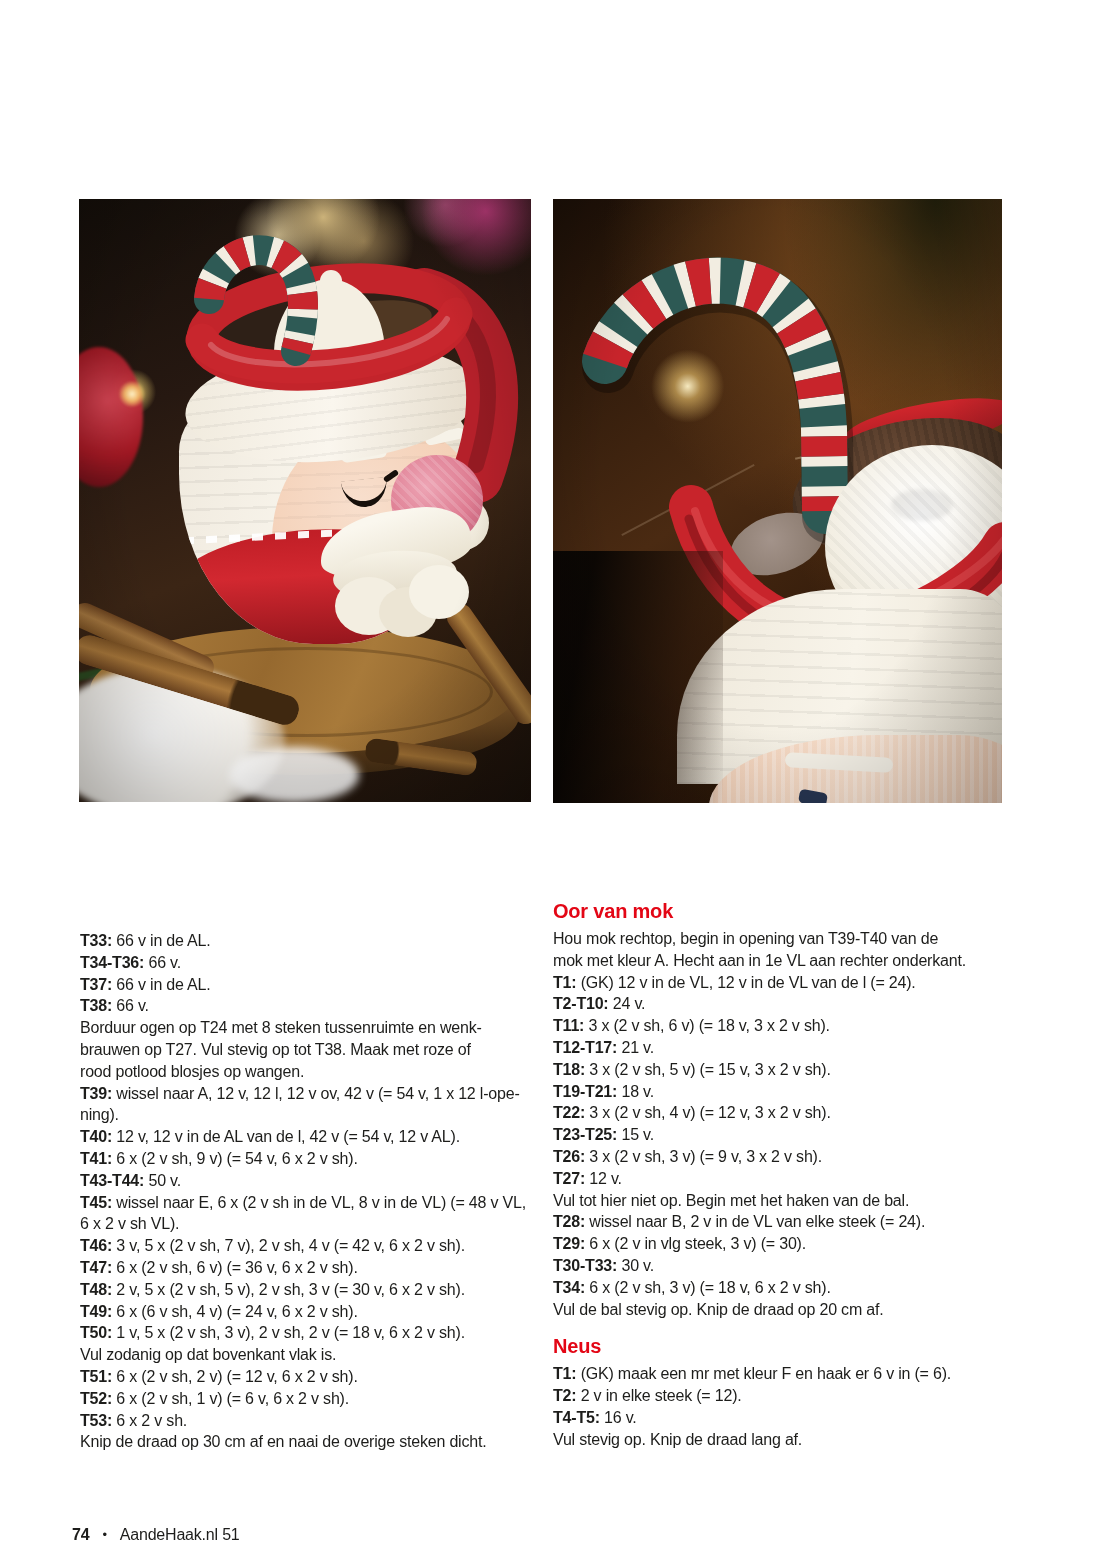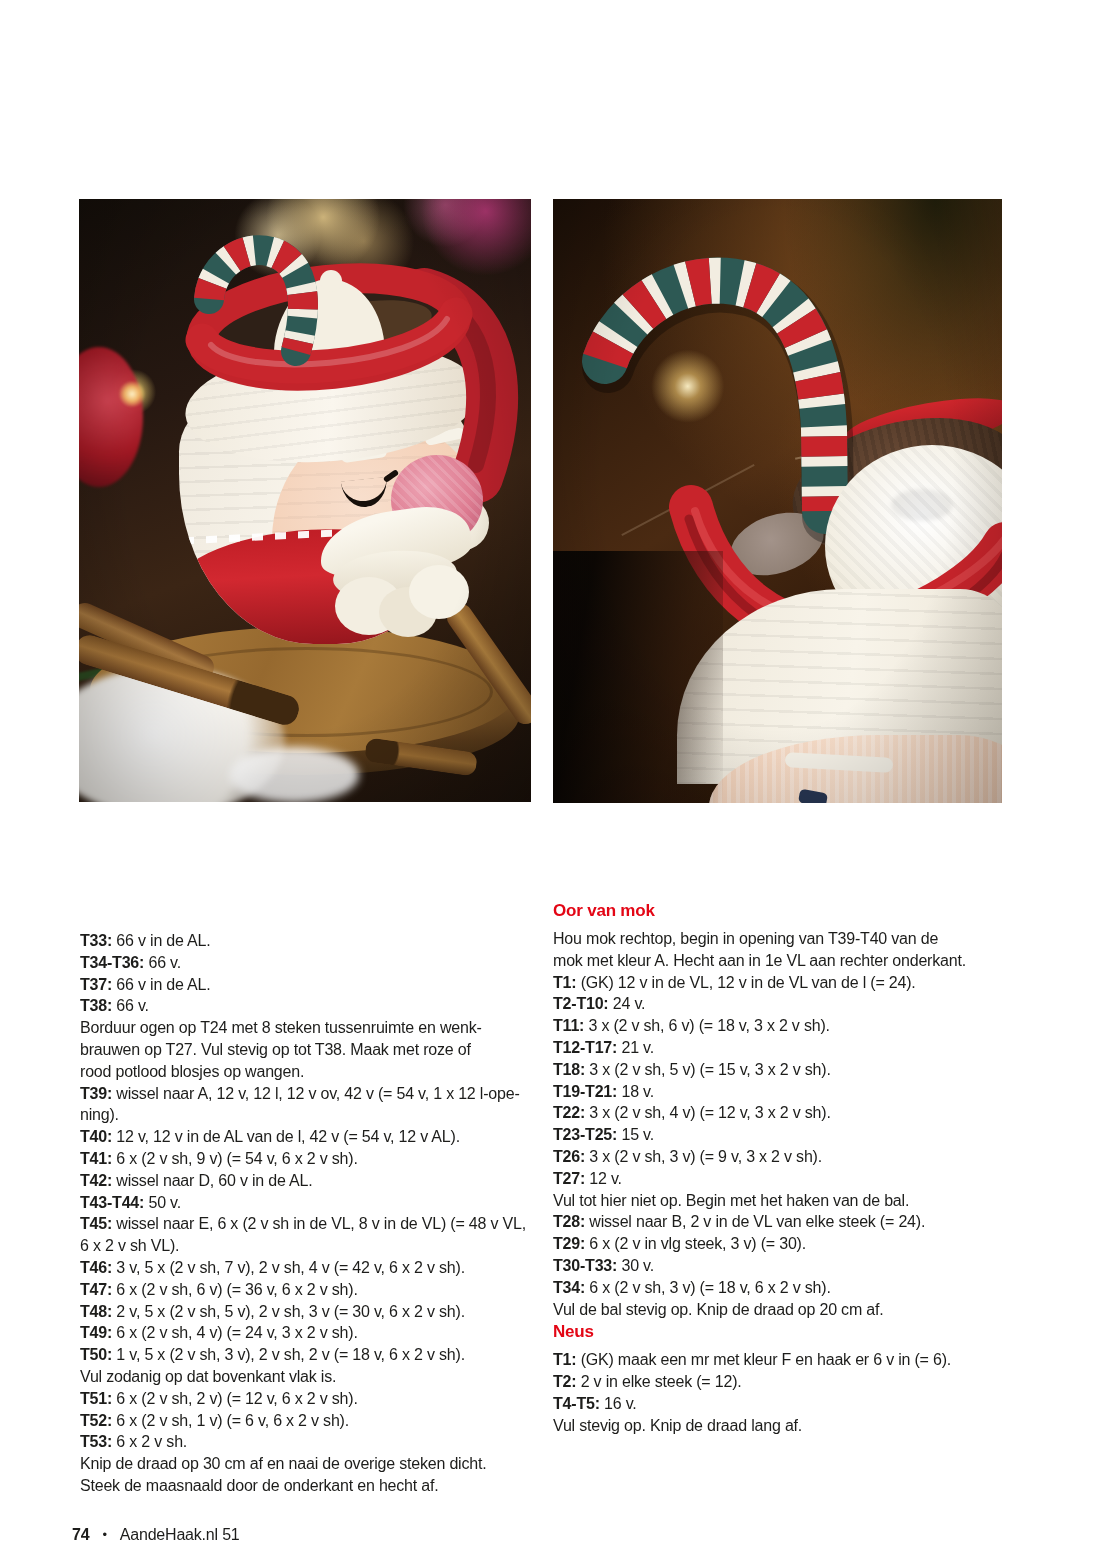--- a/index.html
+++ b/index.html
@@ -11,22 +11,22 @@
   #photo-left{left:79px;top:199px;width:452px;height:603px;}
   #photo-right{left:553px;top:199px;width:449px;height:604px;}
   .vignette{position:absolute;left:0;top:0;right:0;bottom:0;
             background:radial-gradient(ellipse at 50% 45%, rgba(0,0,0,0) 55%, rgba(0,0,0,0.28) 100%);}
   .knit{background-image:repeating-linear-gradient(178deg, rgba(0,0,0,0.05) 0 2.5px, rgba(0,0,0,0) 2.5px 14px);}
   
   .col{position:absolute;font-size:16px;line-height:21.8px;letter-spacing:-0.2px;white-space:nowrap;}
   .col .line b{font-weight:700;}
   #col-left{left:80px;top:903px;margin-top:27px;}
   #col-right{left:553px;top:899px;}
-  .section-heading{font-size:17px;font-weight:700;color:#e30615;line-height:24px;margin:0 0 5px 0;letter-spacing:-0.2px;}
-  .section-heading.second{}
+  .section-heading{font-size:20px;font-weight:700;color:#e30615;line-height:24px;margin:0 0 5px 0;letter-spacing:-0.2px;}
+  .section-heading.second{margin-top:14px;}
   
   #footer{position:absolute;left:72px;top:1526px;font-size:16px;letter-spacing:-0.2px;}
   #footer .pn{font-weight:700;}
   #footer .dot{display:inline-block;margin:0 13px;font-size:13px;vertical-align:1px;}
 </style>
 </head>
 <body>
 
 <div class="page">
 
@@ -195,35 +195,33 @@
         <div class="line"><b>T34-T36:</b><span> 66 v.</span></div>
         <div class="line"><b>T37:</b><span> 66 v in de AL.</span></div>
         <div class="line"><b>T38:</b><span> 66 v.</span></div>
         <div class="line"><span>Borduur ogen op T24 met 8 steken tussenruimte en wenk-</span></div>
         <div class="line"><span>brauwen op T27. Vul stevig op tot T38. Maak met roze of</span></div>
         <div class="line"><span>rood potlood blosjes op wangen.</span></div>
         <div class="line"><b>T39:</b><span> wissel naar A, 12 v, 12 l, 12 v ov, 42 v (= 54 v, 1 x 12 l-ope-</span></div>
         <div class="line"><span>ning).</span></div>
         <div class="line"><b>T40:</b><span> 12 v, 12 v in de AL van de l, 42 v (= 54 v, 12 v AL).</span></div>
         <div class="line"><b>T41:</b><span> 6 x (2 v sh, 9 v) (= 54 v, 6 x 2 v sh).</span></div>
-        <div class="line"><b>T42:</b><span> wissel naar D, 60 v in de AL.</span></div>
         <div class="line"><b>T43-T44:</b><span> 50 v.</span></div>
         <div class="line"><b>T45:</b><span> wissel naar E, 6 x (2 v sh in de VL, 8 v in de VL) (= 48 v VL,</span></div>
         <div class="line"><span>6 x 2 v sh VL).</span></div>
         <div class="line"><b>T46:</b><span> 3 v, 5 x (2 v sh, 7 v), 2 v sh, 4 v (= 42 v, 6 x 2 v sh).</span></div>
         <div class="line"><b>T47:</b><span> 6 x (2 v sh, 6 v) (= 36 v, 6 x 2 v sh).</span></div>
         <div class="line"><b>T48:</b><span> 2 v, 5 x (2 v sh, 5 v), 2 v sh, 3 v (= 30 v, 6 x 2 v sh).</span></div>
-        <div class="line"><b>T49:</b><span> 6 x (2 v sh, 4 v) (= 24 v, 3 x 2 v sh).</span></div>
+        <div class="line"><b>T49:</b><span> 6 x (6 v sh, 4 v) (= 24 v, 6 x 2 v sh).</span></div>
         <div class="line"><b>T50:</b><span> 1 v, 5 x (2 v sh, 3 v), 2 v sh, 2 v (= 18 v, 6 x 2 v sh).</span></div>
         <div class="line"><span>Vul zodanig op dat bovenkant vlak is.</span></div>
         <div class="line"><b>T51:</b><span> 6 x (2 v sh, 2 v) (= 12 v, 6 x 2 v sh).</span></div>
         <div class="line"><b>T52:</b><span> 6 x (2 v sh, 1 v) (= 6 v, 6 x 2 v sh).</span></div>
         <div class="line"><b>T53:</b><span> 6 x 2 v sh.</span></div>
         <div class="line"><span>Knip de draad op 30 cm af en naai de overige steken dicht.</span></div>
-        <div class="line"><span>Steek de maasnaald door de onderkant en hecht af.</span></div>
       </div>
   </div>
 
   <div id="col-right" class="col">
     <h2 class="section-heading">Oor van mok</h2>
     <div>
         <div class="line"><span>Hou mok rechtop, begin in opening van T39-T40 van de</span></div>
         <div class="line"><span>mok met kleur A. Hecht aan in 1e VL aan rechter onderkant.</span></div>
         <div class="line"><b>T1:</b><span> (GK) 12 v in de VL, 12 v in de VL van de l (= 24).</span></div>
         <div class="line"><b>T2-T10:</b><span> 24 v.</span></div>

